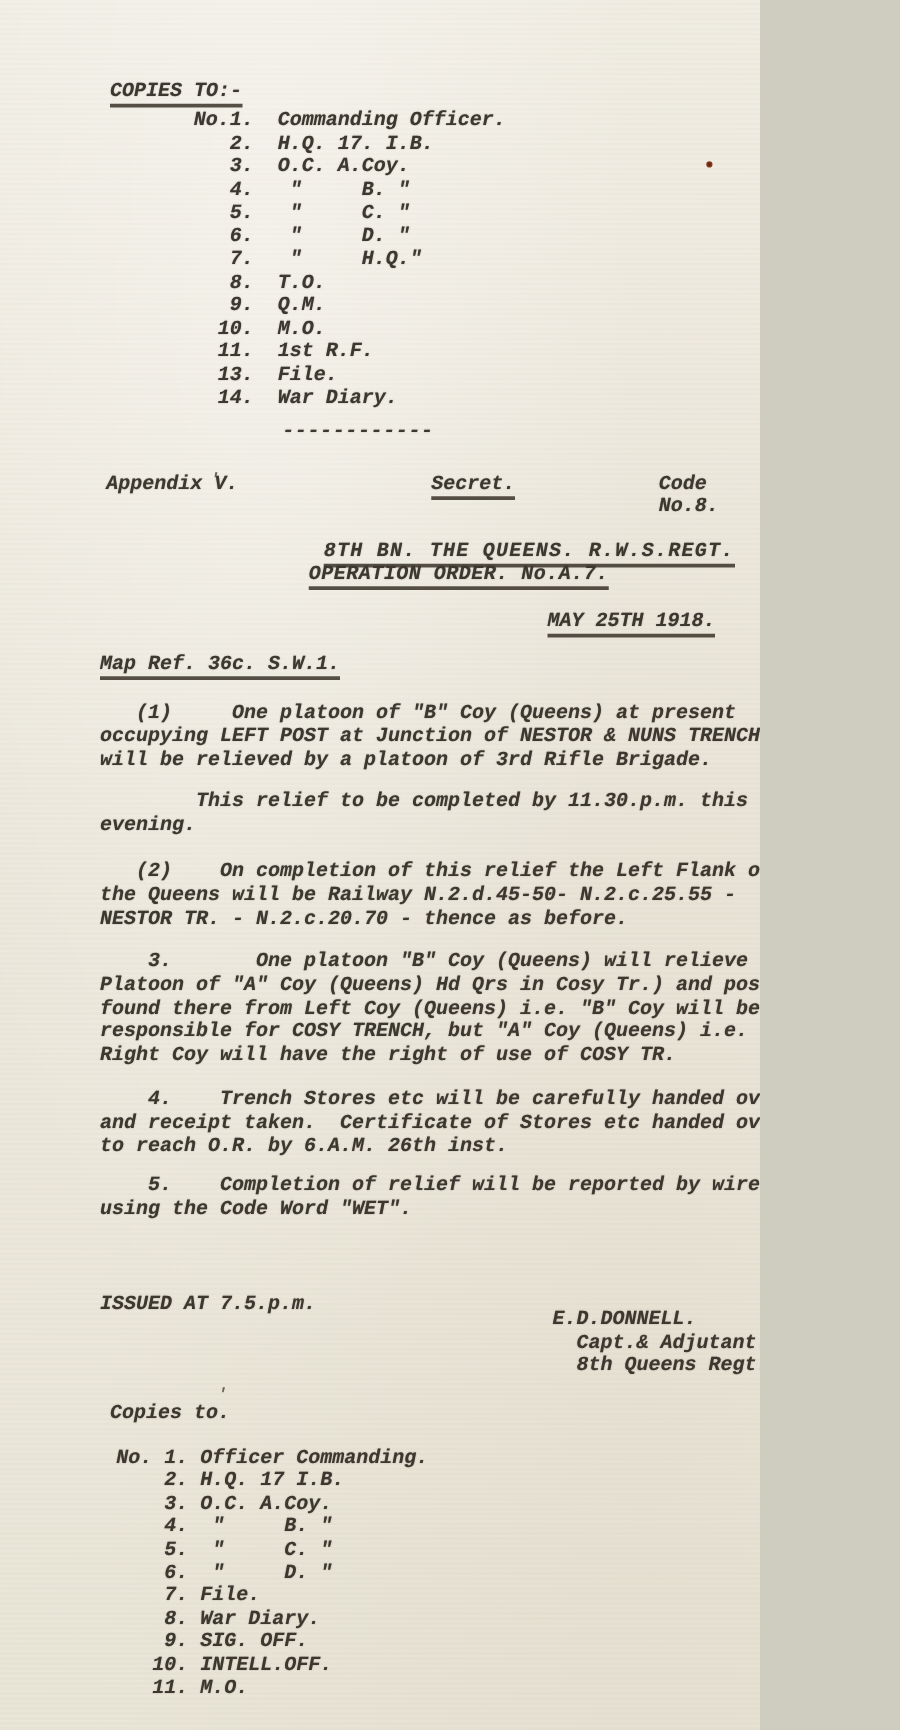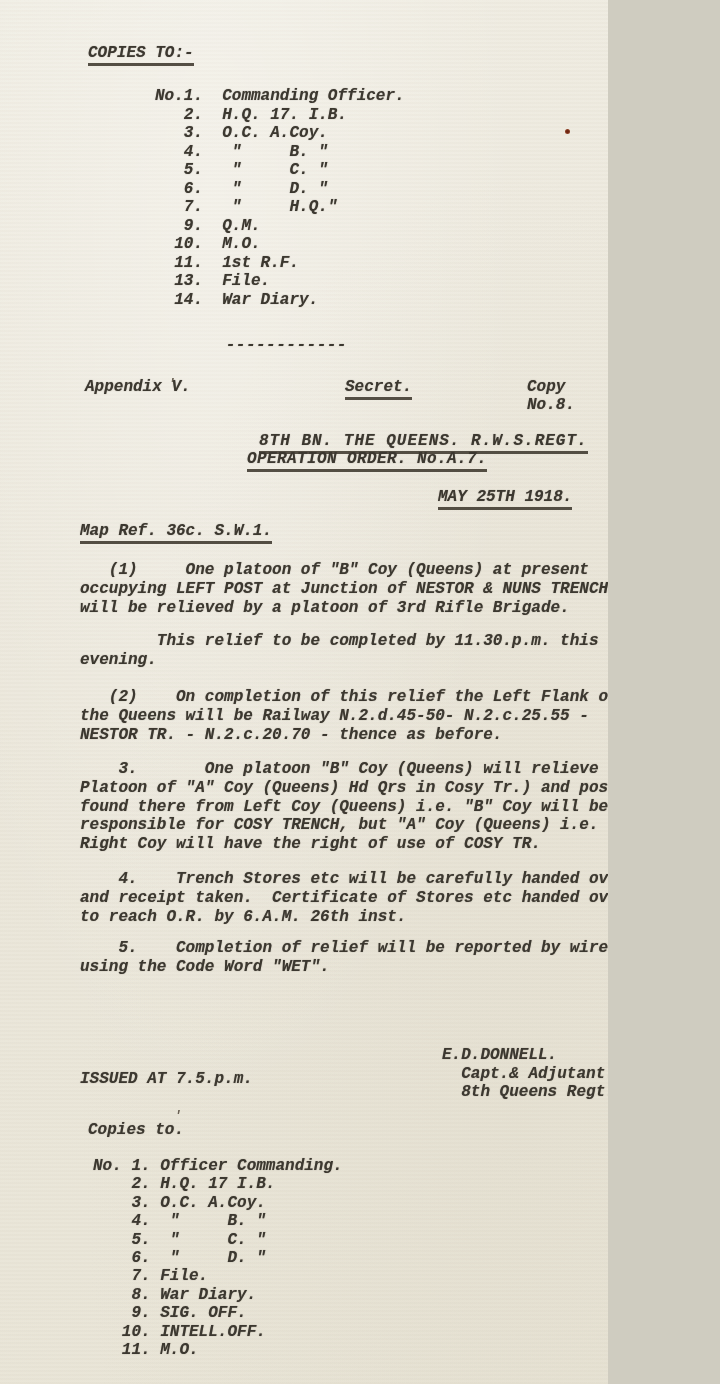--- a/index.html
+++ b/index.html
@@ -55,43 +55,44 @@
   }
   .sig { white-space: pre; line-height: 18.7px; }
 </style>
 </head>
 <body>
 
 <div class="sheet">
 
   <div class="abs" style="left:633px; top:14px;">18.</div>
 
-  <div class="abs" style="left:88px; top:44px;"><span class="ul">COPIES TO:-</span></div>
+  <div class="abs" style="left:88px; top:64px;"><span class="ul">COPIES TO:-</span></div>
 
   <div class="abs list" style="left:155px; top:87px;">
     <div class="line">No.1.  Commanding Officer.</div>
     <div class="line">   2.  H.Q. 17. I.B.</div>
     <div class="line">   3.  O.C. A.Coy.</div>
     <div class="line">   4.   "     B. "</div>
     <div class="line">   5.   "     C. "</div>
     <div class="line">   6.   "     D. "</div>
     <div class="line">   7.   "     H.Q."</div>
+    <div class="line">   8.  T.O.</div>
     <div class="line">   9.  Q.M.</div>
     <div class="line">  10.  M.O.</div>
     <div class="line">  11.  1st R.F.</div>
     <div class="line">  13.  File.</div>
     <div class="line">  14.  War Diary.</div>
   </div>
 
   <div class="abs pre" style="left:155px; top:336px; letter-spacing:0.5px;">       ------------</div>
 
   <div class="abs" style="left:85px; top:378px;">Appendix V.</div>
   <span class="tick" style="left:168px; top:376px;">'</span>
   <div class="abs" style="left:345px; top:378px;"><span class="ul">Secret.</span></div>
-  <div class="abs" style="left:527px; top:378px;">Copy No.8.</div>
+  <div class="abs" style="left:527px; top:378px;">Code No.8.</div>
 
   <div class="abs spaced" style="left:222px; top:432px;margin-left:37px;"><span class="ul">8TH BN. THE QUEENS. R.W.S.REGT.</span></div>
 
   <div class="abs" style="left:247px; top:450px; letter-spacing:0.4px;"><span class="ul">OPERATION ORDER. No.A.7.</span></div>
 
   <div class="abs" style="left:426px; top:488px;margin-left:12px;"><span class="ul">MAY 25TH 1918.</span></div>
 
   <div class="abs" style="left:80px; top:522px;"><span class="ul">Map Ref. 36c. S.W.1.</span></div>
 
   <div class="abs para" style="left:80px; top:561px;">   (1)     One platoon of "B" Coy (Queens) at present
@@ -112,21 +113,21 @@
 Right Coy will have the right of use of COSY TR.</div>
 
   <div class="abs para" style="left:80px; top:870px;">    4.    Trench Stores etc will be carefully handed over
 and receipt taken.  Certificate of Stores etc handed over
 to reach O.R. by 6.A.M. 26th inst.</div>
 
   <div class="abs para" style="left:80px; top:939px;">    5.    Completion of relief will be reported by wire
 using the Code Word "WET".</div>
 
 
-  <div class="abs" style="left:80px; top:1034px;margin-top:36px;">ISSUED AT 7.5.p.m.</div>
+  <div class="abs" style="left:80px; top:1034px;">ISSUED AT 7.5.p.m.</div>
 
   <div class="abs sig" style="left:442px; top:1046px;">E.D.DONNELL.
   Capt.&amp; Adjutant.
   8th Queens Regt.</div>
 
   <span class="tick" style="left:174px; top:1108px;">'</span>
 
   <div class="abs" style="left:88px; top:1121px;">Copies to.</div>
 
   <div class="abs list-b" style="left:93px; top:1157px;">

